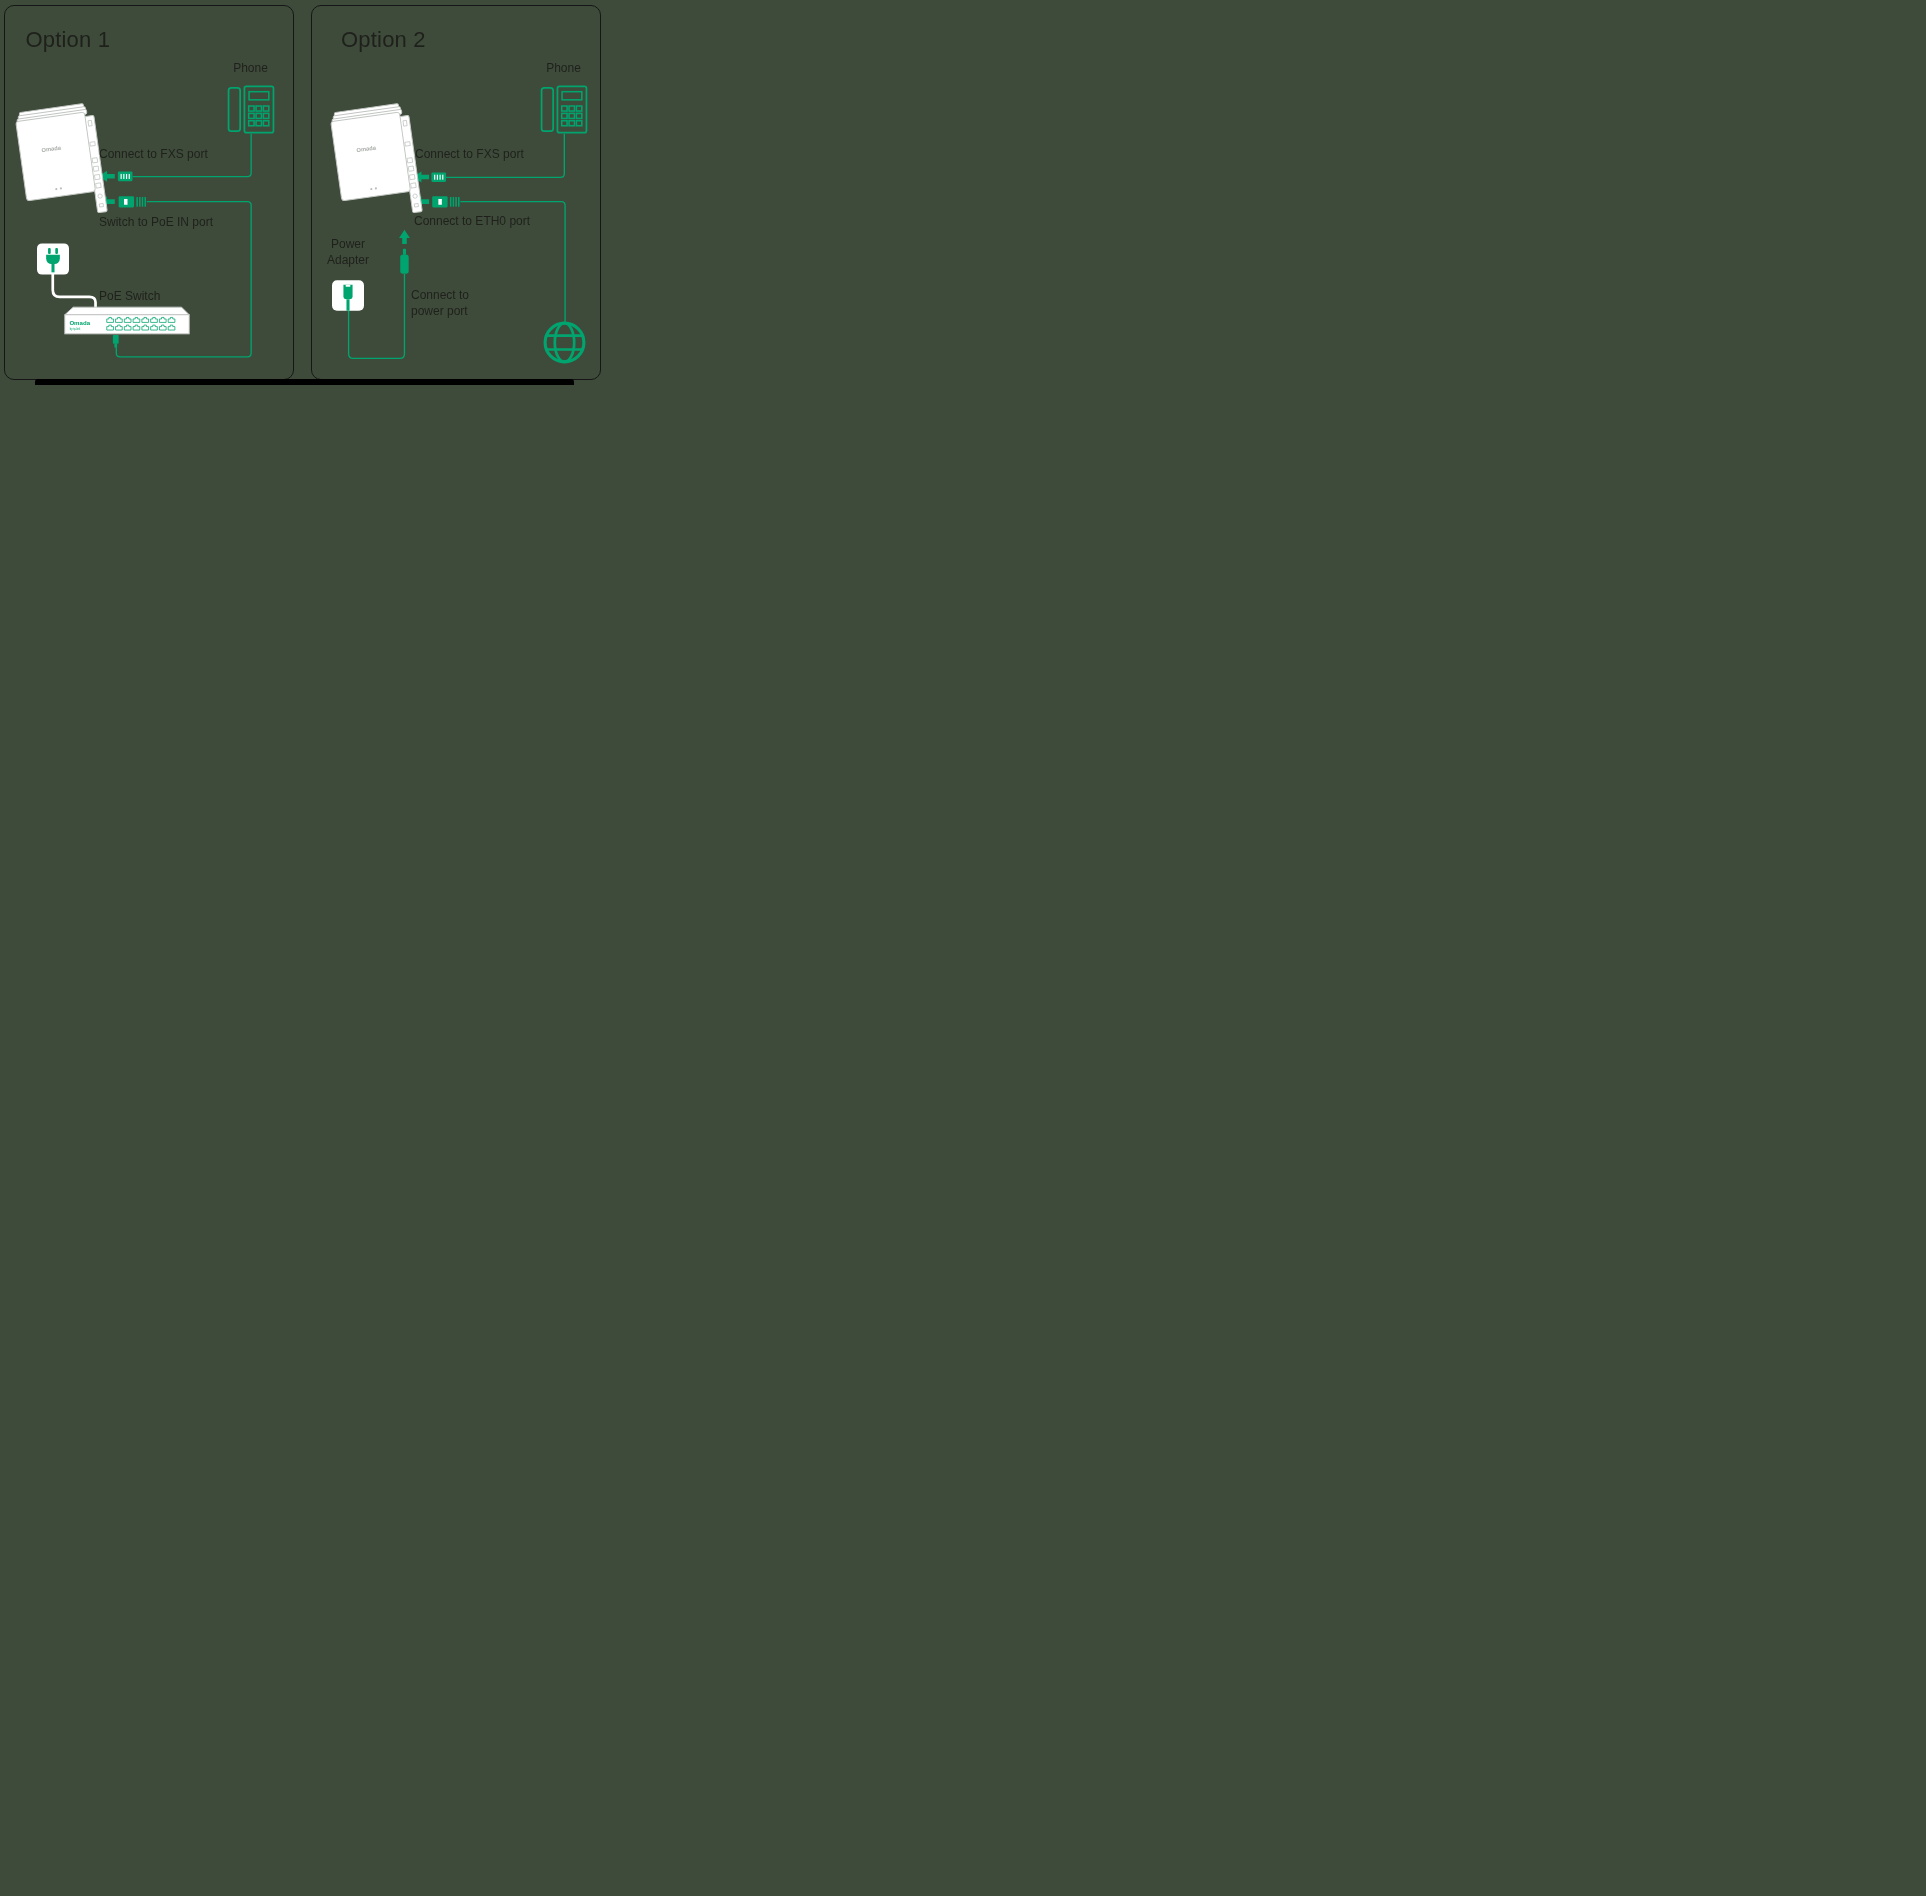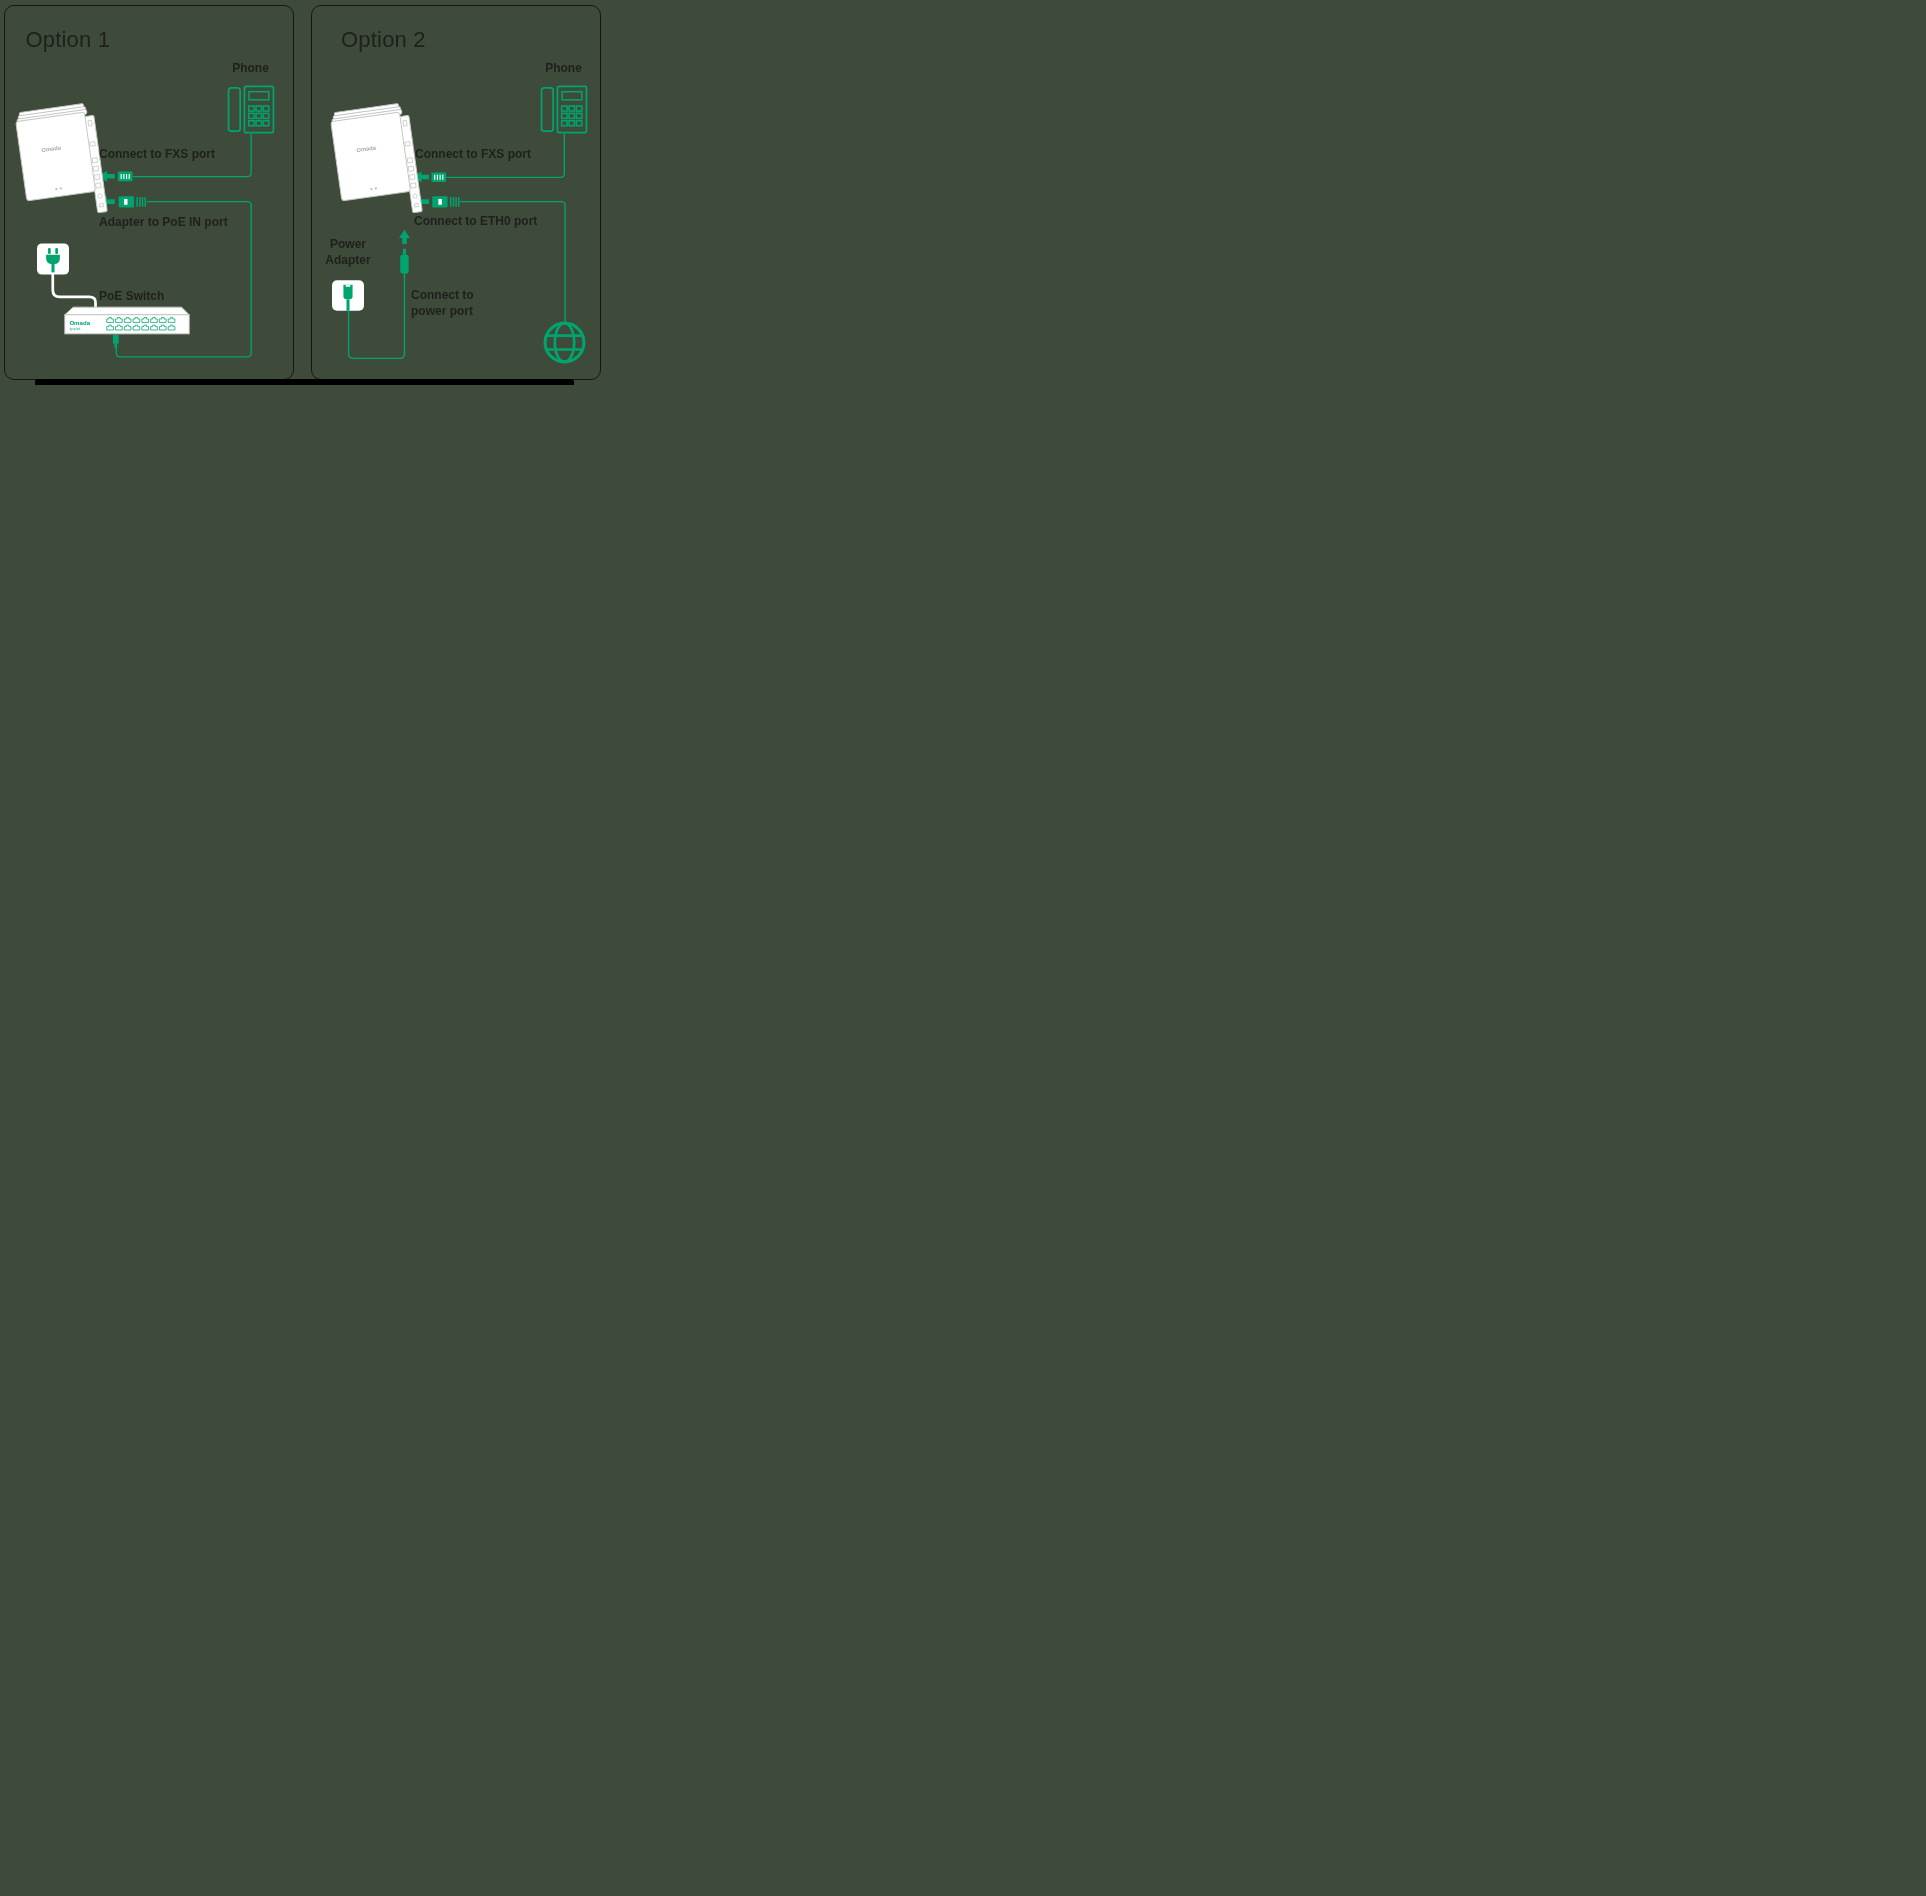--- a/index.html
+++ b/index.html
@@ -11,21 +11,21 @@
   .panel{
     position:absolute;top:4.6px;width:290px;height:375px;box-sizing:border-box;
     border:1.2px solid var(--panel-border,#161616);border-radius:10px;
   }
   #panel1{left:3.9px;} #panel2{left:311px;}
   .title{
     position:absolute;font-size:22px;font-weight:500;
     color:var(--text-dark,#1F201C);letter-spacing:0.2px;
   }
   .label{
-    position:absolute;font-size:12px;font-weight:700;line-height:1.32;
+    position:absolute;font-size:12px;font-weight:400;line-height:1.32;
     color:var(--text-dark,#1F201C);white-space:pre-line;
   }
   .center{text-align:center;}
   svg.abs{position:absolute;overflow:visible;}
   .sg{stroke:var(--accent-green,#00A46E);fill:none;}
   .fg{fill:var(--accent-green,#00A46E);}
   .tgreen{fill:var(--accent-green,#00A46E);}
   .cable{stroke:var(--accent-green,#00A46E);stroke-width:3.5;fill:none;}
   .wcable{stroke:#ffffff;stroke-width:7;fill:none;stroke-linecap:round;}
   .dev{fill:#ffffff;stroke:var(--device-line,#C2C6C2);stroke-width:2.5;}
@@ -146,21 +146,21 @@
       <rect class="devline" x="189" y="194" width="13" height="12"></rect>
       <rect class="devline" x="189" y="216" width="13" height="12"></rect>
       <circle class="devline" cx="196" cy="250" r="5.5"></circle>
       <rect class="devline" x="191" y="270" width="10" height="8"></rect>
       <circle class="grayfill" cx="86" cy="216" r="2.8"></circle>
       <circle class="grayfill" cx="98" cy="216" r="2.8"></circle>
     </g>
   </svg>
 
   <div class="label" style="left:99px;top:147px">Connect to FXS port</div>
-  <div class="label" style="left:99px;top:215px">Adapter to PoE IN port</div>
+  <div class="label" style="left:99px;top:215px">Switch to PoE IN port</div>
 
   <svg class="abs" style="left:37px;top:243px" width="32" height="32" viewBox="0 0 84 82">
     <rect fill="#fff" x="0" y="0" width="84" height="82" rx="13"></rect>
     <rect class="fg" x="29" y="12" width="7" height="16" rx="3"></rect>
     <rect class="fg" x="48" y="12" width="7" height="16" rx="3"></rect>
     <path class="fg" d="M24 30 h36 v10 a14 14 0 0 1 -14 14 h-8 a14 14 0 0 1 -14 -14 z"></path>
     <rect class="fg" x="38" y="52" width="8" height="24"></rect>
   </svg>
 
   <div class="label" style="left:99px;top:289px">PoE Switch</div>

